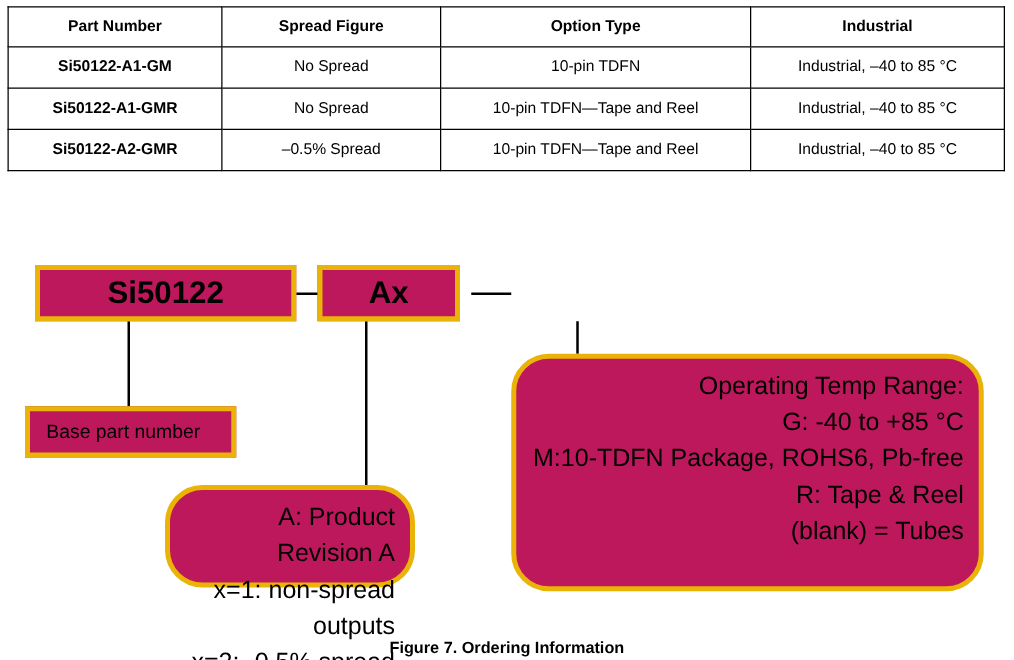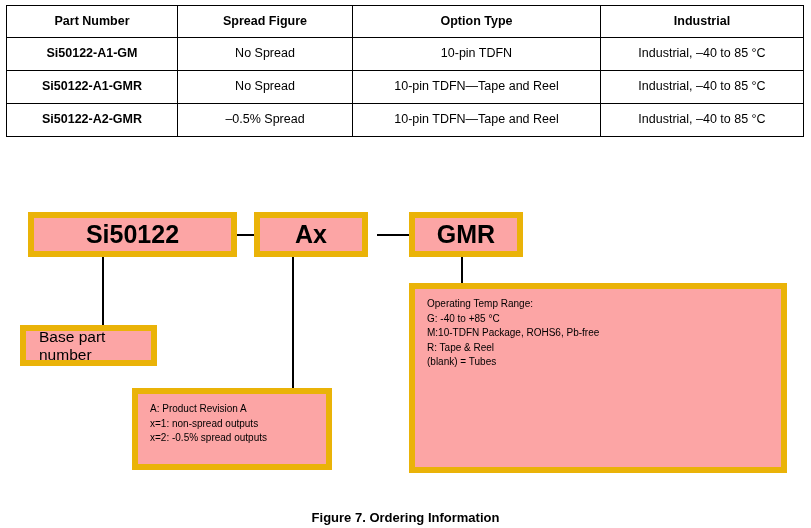--- a/index.html
+++ b/index.html
@@ -53,57 +53,59 @@
   
   #diagram {
     position: absolute;
     left: 0;
     top: 190px;
     width: 811px;
     height: 300px;
   }
   .dbox {
     position: absolute;
-    background: #fca5a5;
-    border: 6px solid #eab308;
+    background: #be185d;
+    border: 4px solid #eab308;
     box-sizing: border-box;
+    text-align: right;
   }
   .dbox-top {
     display: flex;
     align-items: center;
     justify-content: center;
     font-weight: bold;
     font-size: 25px;
     letter-spacing: 0px;
   }
   .dbox-text {
-    font-size: 10px;
+    font-size: 20px;
     line-height: 1.45;
     padding: 8px 12px;
     white-space: pre-line;
     box-sizing: border-box;
+    border-radius: 30px;
   }
   .dbox-center {
     display: flex;
     align-items: center;
     justify-content: flex-start;
     font-size: 15.5px;
     padding-left: 13px;
     box-sizing: border-box;
   }
   .connector {
     position: absolute;
     background: #000;
   }
 
   
   #box-base-part   { left: 28px;  top: 22px;  width: 209px; height: 45px; }
   #box-ax          { left: 254px; top: 22px;  width: 114px; height: 45px; }
   #box-gmr         { left: 409px; top: 22px;  width: 114px; height: 45px; }
-  #box-base-desc   { left: 20px;  top: 135px; width: 137px; height: 41px; }
+  #box-base-desc   { left: 20px;  top: 135px; width: 169px; height: 41px; }
   #box-rev-desc    { left: 132px; top: 198px; width: 200px; height: 82px; }
   #box-temp-desc   { left: 409px; top: 93px;  width: 378px; height: 190px; }
 
   
   #conn-h-1        { left: 237px; top: 44px;  width: 26px;  height: 2px; }
   #conn-h-2        { left: 377px; top: 44px;  width: 32px;  height: 2px; }
   #conn-v-base     { left: 102px; top: 67px;  width: 2px;   height: 68px; }
   #conn-v-ax       { left: 292px; top: 67px;  width: 2px;   height: 131px; }
   #conn-v-gmr      { left: 461px; top: 67px;  width: 2px;   height: 26px; }
 
@@ -162,21 +164,20 @@
 <div id="diagram">
 
   <div class="connector" id="conn-h-1"></div>
   <div class="connector" id="conn-h-2"></div>
   <div class="connector" id="conn-v-base"></div>
   <div class="connector" id="conn-v-ax"></div>
   <div class="connector" id="conn-v-gmr"></div>
 
   <div class="dbox dbox-top" id="box-base-part">Si50122</div>
   <div class="dbox dbox-top" id="box-ax">Ax</div>
-  <div class="dbox dbox-top" id="box-gmr">GMR</div>
 
   <div class="dbox dbox-center" id="box-base-desc">Base part number</div>
   <div class="dbox dbox-text" id="box-rev-desc">A: Product Revision A
 x=1: non-spread outputs
 x=2: -0.5% spread outputs</div>
   <div class="dbox dbox-text" id="box-temp-desc">Operating Temp Range:
 G: -40 to +85 °C
 M:10-TDFN Package, ROHS6, Pb-free
 R: Tape &amp; Reel
 (blank) = Tubes</div>

